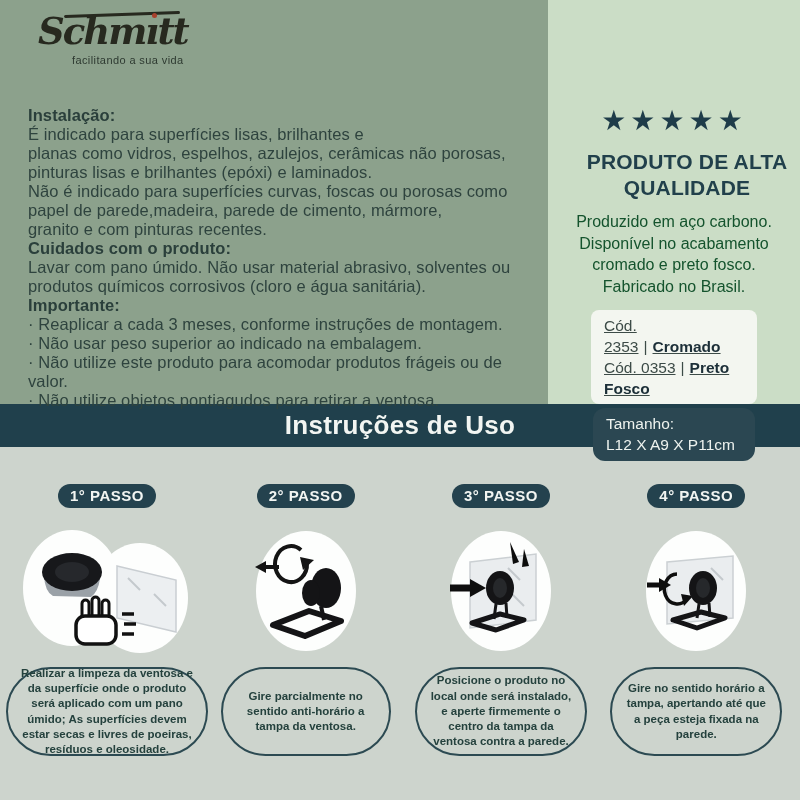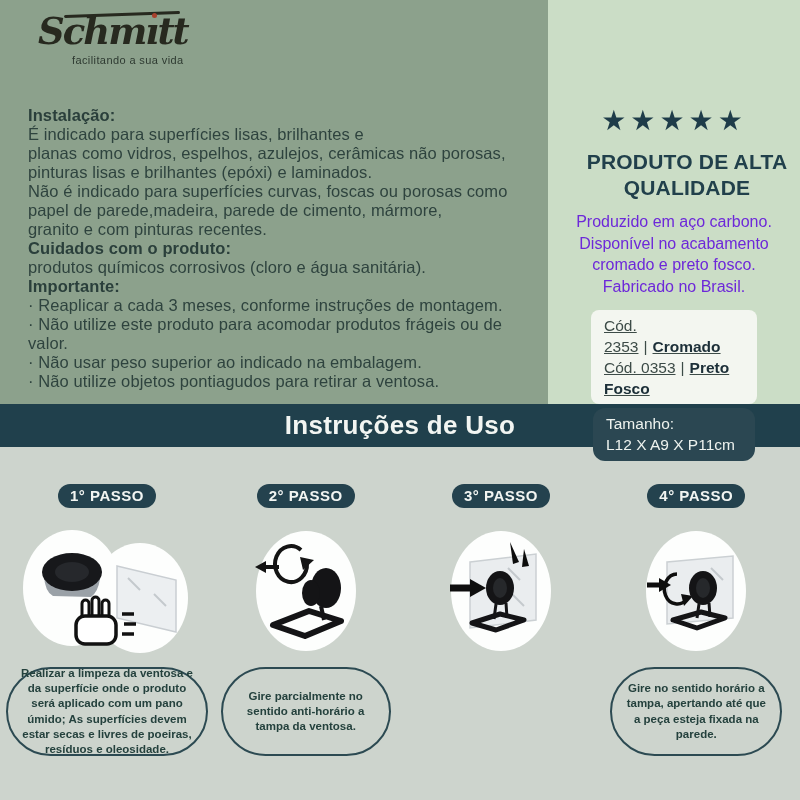--- a/index.html
+++ b/index.html
@@ -25,21 +25,21 @@
 
   
   .info-text { position:absolute; top:106px; left:28px; width:505px;
                font-size:16.5px; line-height:19px; color:#2E433E; letter-spacing:0.1px; }
   .info-text .h { font-weight:bold; color:#2A3F3B; }
 
   
   .stars { margin-top:106px; font-size:28px; line-height:30px; letter-spacing:4px; color:#1E3C49; }
   .q-title { margin-top:13px; font-weight:bold; font-size:21px; line-height:26px;
              color:#21404B; letter-spacing:0.2px;padding-left:26px; }
-  .q-desc { margin-top:10px; font-size:16px; line-height:21.5px; color:#6d28d9; }
+  .q-desc { margin-top:10px; font-size:16px; line-height:21.5px; color:#14532d; }
   .codes-box { background:#F3F6F0; border-radius:8px; width:166px; margin:13px auto 0;
                padding:5px 0 5px 13px; font-size:15.5px; line-height:21px; color:#3C4B47;
                text-align:left;text-decoration:underline; }
   .codes-box .sep { margin:0 5px; }
   .codes-box .finish { font-weight:bold; color:#1C2F38; }
   .size-box { background:#2B4752; border-radius:12px; width:162px; margin:4px auto 0;
               padding:5px 0 6px 13px; color:#EDF2EE; font-size:15.5px; line-height:21px;
               text-align:left; }
 
   
@@ -79,25 +79,26 @@
 
       <div class="info-text">
         <div class="h">Instalação:</div>
         <div>É indicado para superfícies lisas, brilhantes e</div>
         <div>planas como vidros, espelhos, azulejos, cerâmicas não porosas,</div>
         <div>pinturas lisas e brilhantes (epóxi) e laminados.</div>
         <div>Não é indicado para superfícies curvas, foscas ou porosas como</div>
         <div>papel de parede,madeira, parede de cimento, mármore,</div>
         <div>granito e com pinturas recentes.</div>
         <div class="h">Cuidados com o produto:</div>
+        <div>Lavar com pano úmido. Não usar material abrasivo, solventes ou</div>
         <div>produtos químicos corrosivos (cloro e água sanitária).</div>
         <div class="h">Importante:</div>
         <div>· Reaplicar a cada 3 meses,  conforme instruções de montagem.</div>
+        <div>· Não usar peso superior ao indicado na embalagem.</div>
         <div>· Não utilize este produto para acomodar produtos frágeis ou de valor.</div>
-        <div>· Não usar peso superior ao indicado na embalagem.</div>
         <div>· Não utilize objetos pontiagudos para retirar a ventosa.</div>
       </div>
     </div>
 
     <div class="right-panel">
       <div class="stars">★★★★★</div>
       <div class="q-title">
         <div>PRODUTO DE ALTA</div>
         <div>QUALIDADE</div>
       </div>
@@ -201,20 +202,21 @@
             </g>
             <g>
               <ellipse cx="54" cy="60" rx="14" ry="17" fill="#141416"></ellipse>
               <ellipse cx="54" cy="60" rx="7" ry="10" fill="#26282B"></ellipse>
               <path d="M50,76 l-2,15 M60,75 l1,15" stroke="#141416" stroke-width="3" fill="none"></path>
               <path d="M26,95 L54,86 L78,92 L50,102 Z" fill="none" stroke="#141416" stroke-width="5" stroke-linejoin="round"></path>
             </g>
           </g>
         </svg>
       </div>
+      <div class="sbox">Posicione o produto no local onde será instalado, e aperte firmemente o centro da tampa da ventosa contra a parede.</div>
     </div>
 
     <div class="step">
       <div class="badge">4° PASSO</div>
       <div class="illus">
         <svg width="110" height="126" viewBox="0 0 110 126">
           <g>
             <ellipse cx="55" cy="63" rx="50" ry="60" fill="#FDFEFD"></ellipse>
             <g>
               <polygon points="26,34 92,28 92,90 26,96" fill="#EAEDEF" stroke="#CBD0D3" stroke-width="1.5"></polygon>

